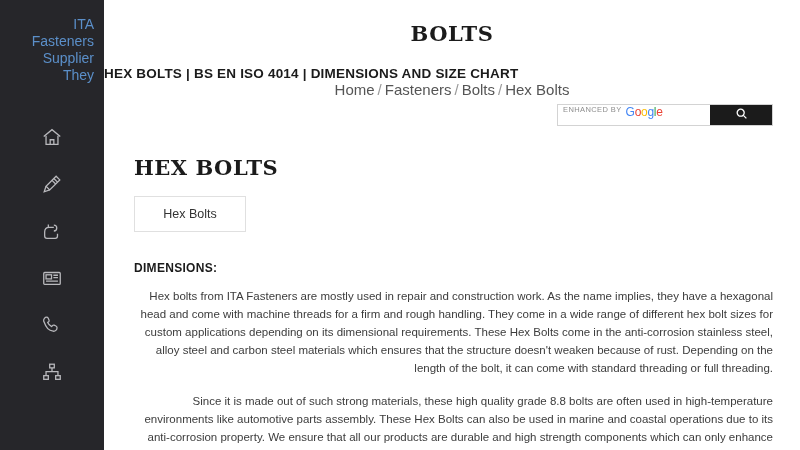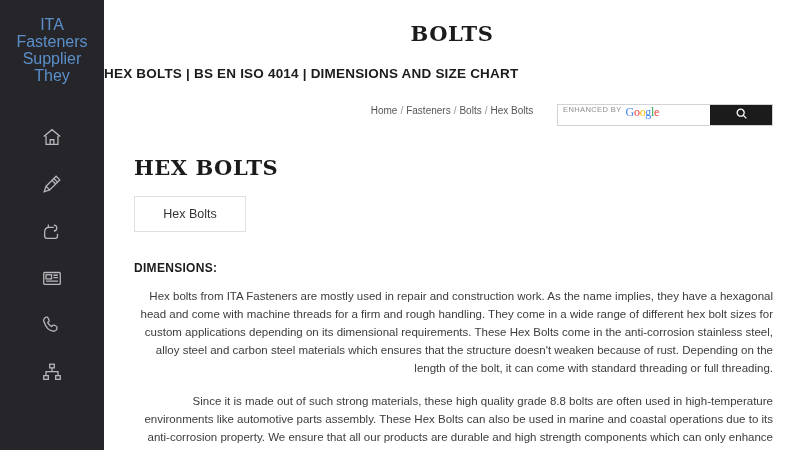--- a/index.html
+++ b/index.html
@@ -26,25 +26,25 @@
     background: #26262a;
     color: #7aa7d9;
     padding-top: 12px;
     display: flex;
     flex-direction: column;
     align-items: center;
   }
   .logo {
     width: 100%;
     padding: 4px 10px 0 10px;
-    font-size: 16px;
+    font-size: 14px;
     line-height: 17px;
     color: #5b8fc9;
     font-family: "Liberation Sans", sans-serif;
-    text-align: center;
+    text-align: right;
   }
   .nav {
     margin-top: 40px;
     width: 100%;
     display: flex;
     flex-direction: column;
     align-items: center;
     gap: 21px;
   }
   .nav-item {
@@ -78,23 +78,23 @@
     text-align: left;
     font-size: 13.5px;
     font-weight: bold;
     color: #1b1b1b;
     margin-top: 20px;
     letter-spacing: 0.2px;
   }
 
   .breadcrumb {
     text-align: center;
-    font-size: 10px;
+    font-size: 15px;
     color: #555;
-    margin-top: 24px;
+    margin-top: 0;
   }
   .breadcrumb a {
     color: #555;
     text-decoration: none;
   }
   .breadcrumb .sep { color: #999; margin: 0 3px; }
 
   
   .search-wrap {
     position: absolute;
@@ -116,21 +116,21 @@
   }
   .search-ph {
     font-size: 7.5px;
     color: #8d8d8d;
     letter-spacing: 0.4px;
     text-transform: uppercase;
   }
   .g-logo {
     font-size: 12px;
     margin-left: 4px;
-    font-family: Liberation Serif, serif;
+    font-family: Liberation Sans, sans-serif;
     letter-spacing: -0.3px;
   }
   .g-b { color: #4285f4; }
   .g-r { color: #ea4335; }
   .g-y { color: #fbbc05; }
   .g-g { color: #34a853; }
   .search-btn {
     width: 62px;
     background: #1b1b1b;
     display: flex;

